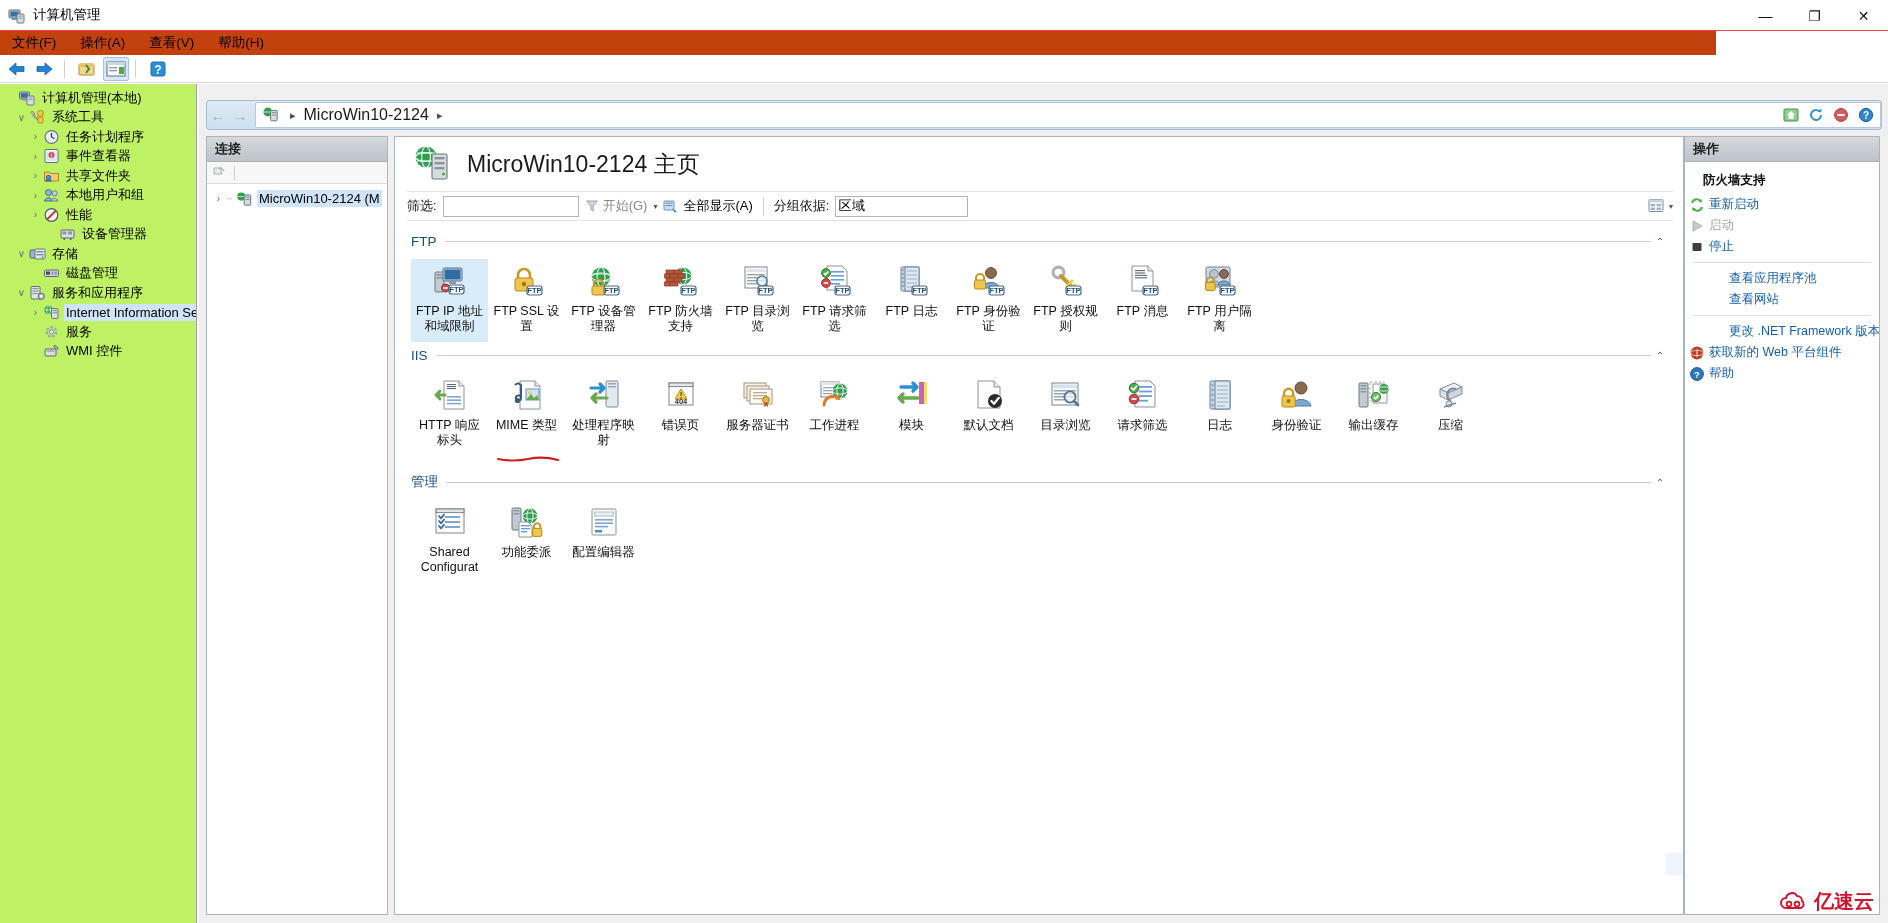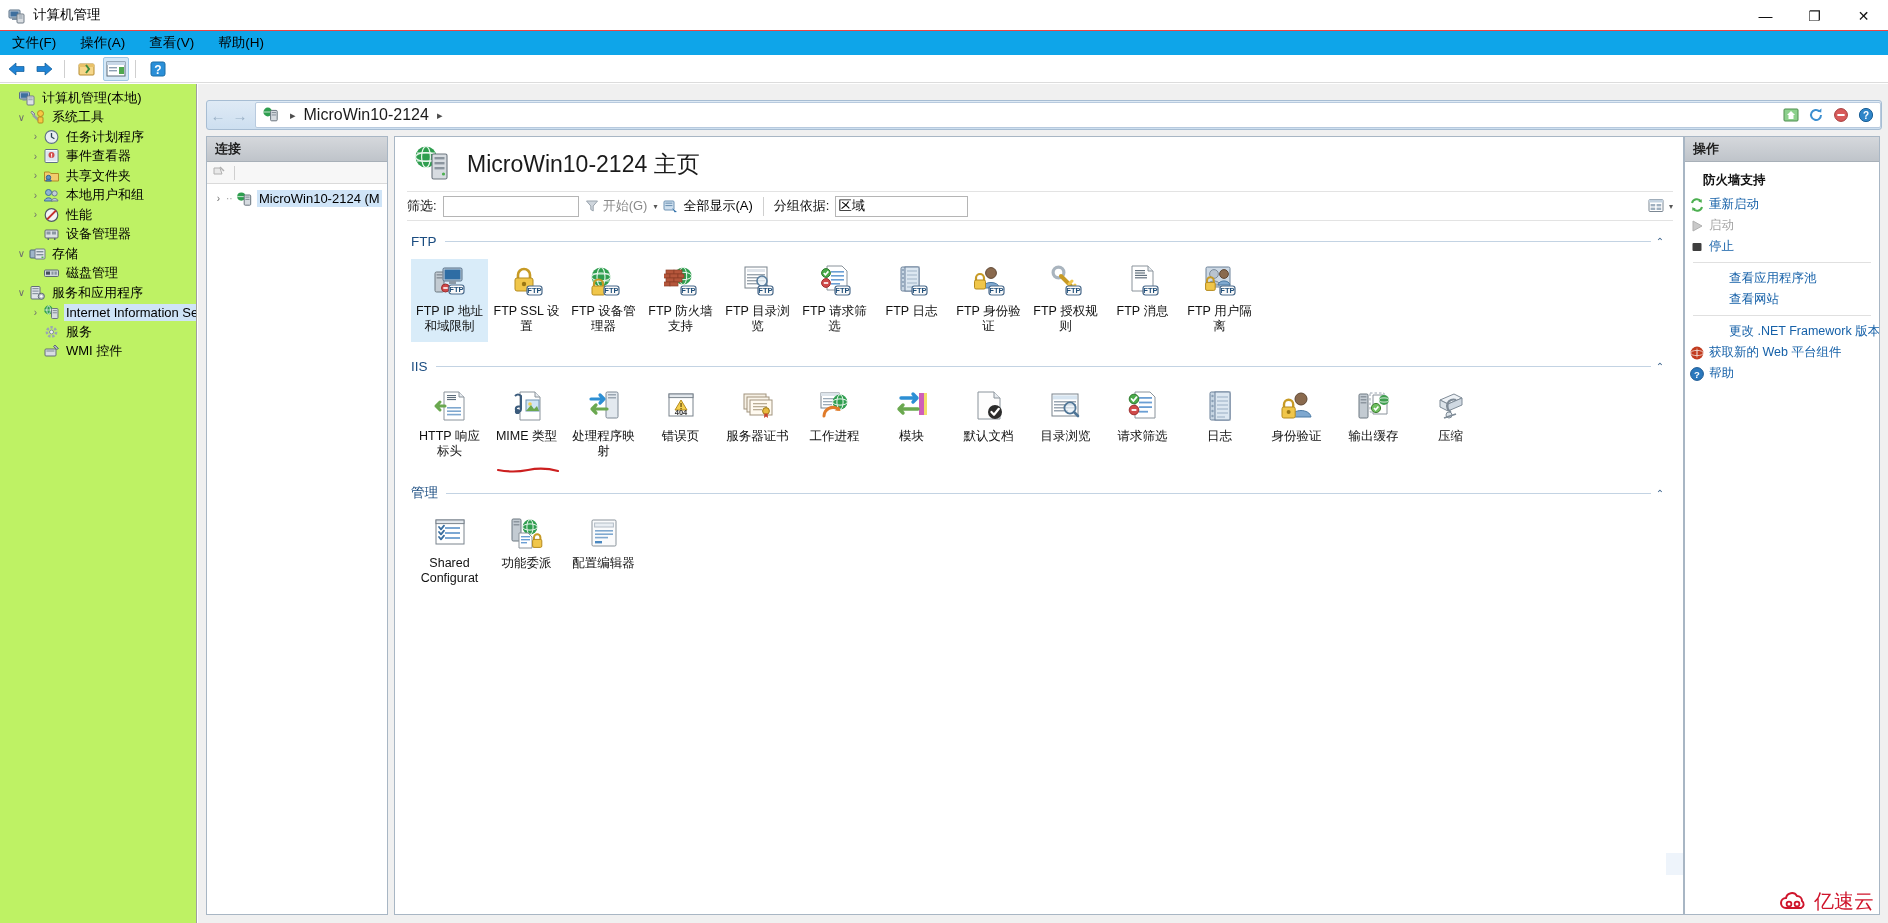--- a/index.html
+++ b/index.html
@@ -21,22 +21,22 @@
     border-bottom:1px solid #ef4444;
   }
   .title-icon { margin-left:8px; margin-right:7px; width:18px; height:18px; position:relative; }
   .title-text { font-size:13.5px; color:#000; }
   .win-buttons { position:absolute; right:0; top:0; height:31px; display:flex; }
   .win-btn { width:49px; height:31px; display:flex; align-items:center; justify-content:center;
              font-size:14px; color:#111; cursor:default; }
 
   
   .menubar {
-    position:absolute; left:0; top:31px; width:1888px; height:24px;
-    display:flex; align-items:center; background:#0ea5e9;
+    position:absolute; left:0; top:31px; width:1716px; height:24px;
+    display:flex; align-items:center; background:#c2410c;
   }
   .menu-item { padding:2px 12px; font-size:13.5px; color:#000; cursor:default; }
 
   
   .toolbar {
     position:absolute; left:0; top:55px; width:1888px; height:28px;
     display:flex; align-items:center; background:#fff;
     border-bottom:1px solid #dcdcdc;
   }
   .tb-btn { width:26px; height:24px; display:flex; align-items:center; justify-content:center;
@@ -147,21 +147,21 @@
   .act-sep { height:1px; background:#e0e0e0; margin:5px 8px 5px 8px; }
 
   
   .ghost-tip {
     position:absolute; left:1469px; top:800px; width:200px; height:22px;
     background:#eef4fb; color:#c9cdd2; font-size:12.5px;
     display:flex; align-items:center; justify-content:center;
   }
   .watermark {
     position:absolute; right:14px; bottom:8px; display:flex; align-items:center;
-    gap:5px; color:#cf142b; font-size:20px; font-weight:normal;
+    gap:5px; color:#cf142b; font-size:20px; font-weight:bold;
   }
 </style>
 </head>
 <body>
 
 <div id="app">
 
   <div class="titlebar">
     <span class="title-icon">
       <svg width="18" height="18" viewBox="0 0 18 18">
@@ -309,21 +309,21 @@
       <span class="expander">›</span>
       <span class="ticon">
         <svg width="17" height="16" viewBox="0 0 17 16">
           <circle cx="8.5" cy="8" r="6.3" fill="#f2f4f6" stroke="#4f5a64" stroke-width="1.2"></circle>
           <path d="M4 12.5 L13 3.5" stroke="#c4332f" stroke-width="1.8"></path>
         </svg>
       </span>
       <span class="tlabel">性能</span>
     </div>
 
-    <div class="tree-row" style="padding-left:28px">
+    <div class="tree-row" style="padding-left:44px">
       <span class="expander"></span>
       <span class="ticon">
         <svg width="17" height="16" viewBox="0 0 17 16">
           <rect x="2" y="4" width="13" height="8" rx="1" fill="#dbe0e5" stroke="#60696f"></rect>
           <rect x="3.5" y="5.5" width="4" height="3" fill="#8b97a2"></rect>
           <rect x="9" y="5.5" width="4" height="3" fill="#8b97a2"></rect>
           <rect x="4.5" y="12" width="1.5" height="2" fill="#60696f"></rect>
           <rect x="11" y="12" width="1.5" height="2" fill="#60696f"></rect>
         </svg>
       </span>
@@ -750,21 +750,21 @@
                 <rect x="17" y="21" width="15" height="9" rx="2.4" fill="#fafafa" stroke="#4b6b8c" stroke-width="1.2"></rect>
                 <text x="24.5" y="28" font-size="7.6" font-family="Liberation Sans, sans-serif" fill="#1f4e79" text-anchor="middle" font-weight="bold">FTP</text>
               </svg>
             </span>
             <span class="cap">FTP 用户隔离</span>
           </div>
 
         </div>
       </div>
 
-      <div class="section" style="margin-top:14px">
+      <div class="section" style="margin-top:3px">
         <div class="section-head">
           <span class="sh-label">IIS</span>
           <span class="sh-rule"></span>
           <span class="sh-collapse">⌃</span>
         </div>
         <div class="icon-grid">
 
           <div class="cell">
             <span class="glyph">
               <svg width="34" height="34" viewBox="0 0 34 34">

